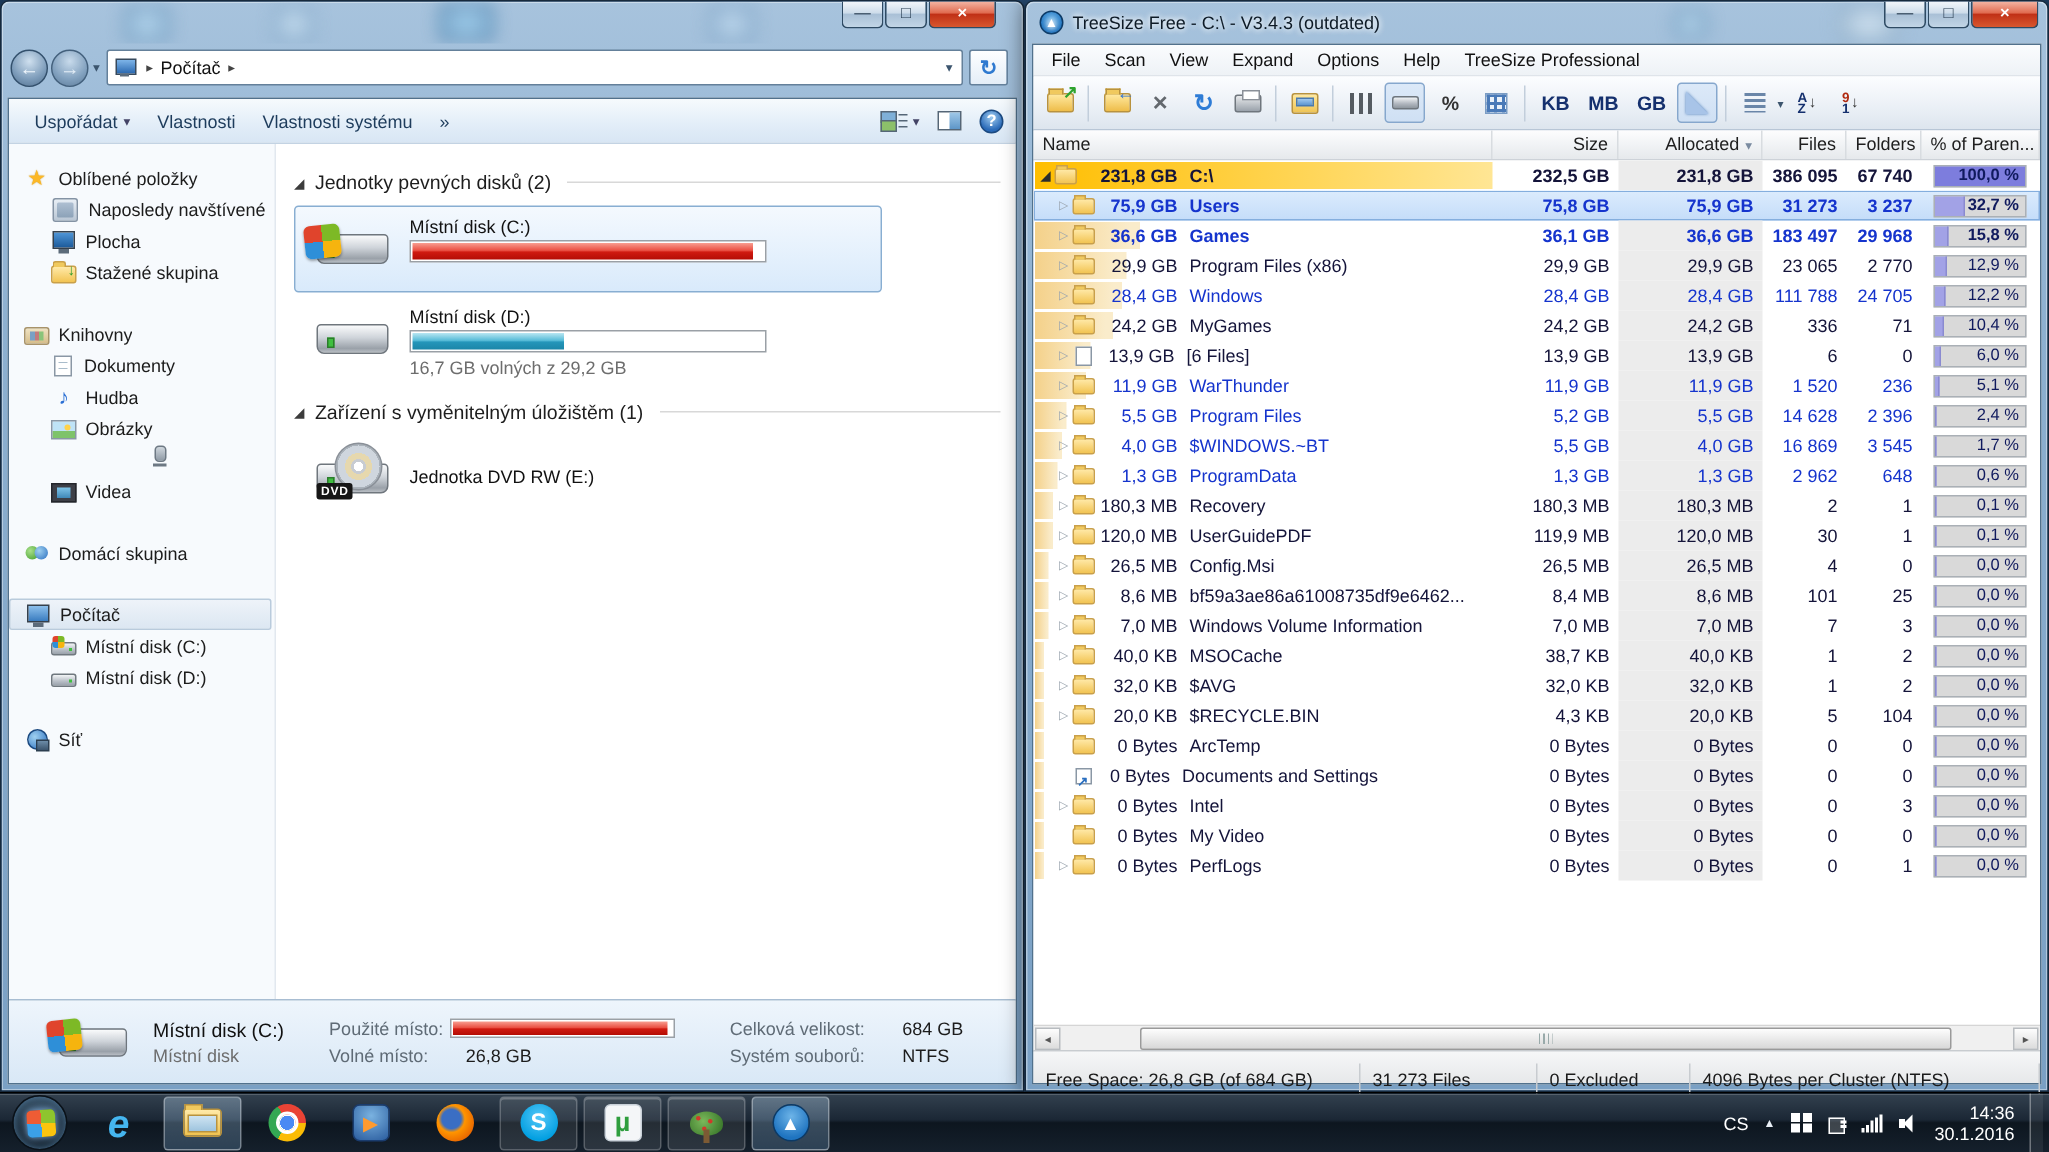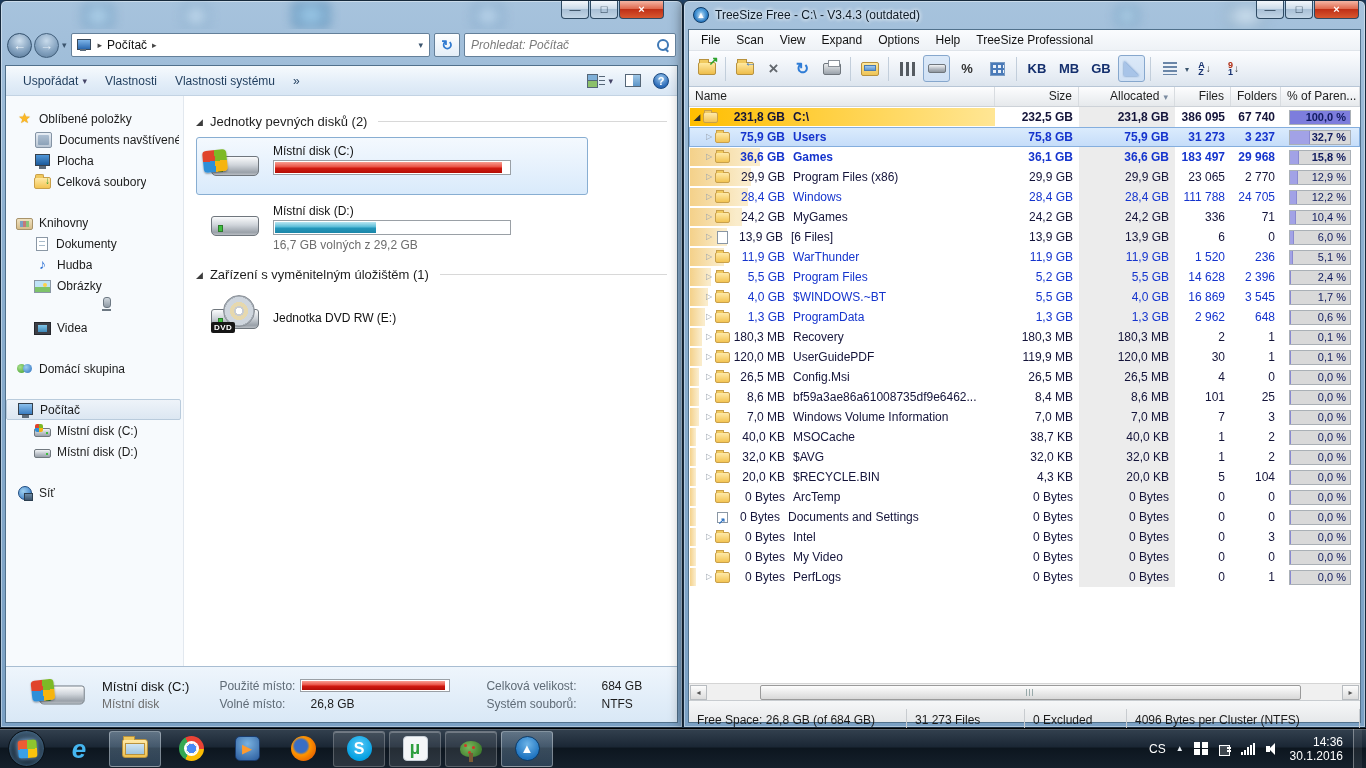--- a/index.html
+++ b/index.html
@@ -324,24 +324,20 @@
         </div>
       <span class="navcaret">▾</span>
       <div class="field addr">
         <span class="mini-pc"></span>
         <span class="crumb-sep">▸</span>
         <span class="crumb">Počítač</span>
         <span class="crumb-sep">▸</span>
         <span class="caret">▾</span>
       </div>
       <div class="refresh-btn">↻</div>
-      <div class="field search">
-        <span class="ph">Prohledat: Počítač</span>
-        <span class="mag"></span>
-      </div>
     </div>
     <div class="client">
       <div class="cmdbar">
         <div id="ex-toolbar" style="display:flex;align-items:center;">
             <div class="cmd-item">
               <span>Uspořádat</span>
               <span class="caret">▾</span>
             </div>
             <div class="cmd-item">
               <span>Vlastnosti</span>
@@ -365,29 +361,29 @@
         </div>
       </div>
       <div class="ex-body">
         <div class="sidebar" id="sb-items">
             <div class="sb-item" style="padding-left: 10px;">
               <span class="ic ic-star">★</span>
               <span class="sb-label">Oblíbené položky</span>
             </div>
             <div class="sb-item" style="padding-left: 28px;">
               <span class="ic ic-recent"></span>
-              <span class="sb-label">Documents navštívené</span>
+              <span class="sb-label">Naposledy navštívené</span>
             </div>
             <div class="sb-item" style="padding-left: 28px;">
               <span class="ic ic-desktop"></span>
               <span class="sb-label">Plocha</span>
             </div>
             <div class="sb-item" style="padding-left: 28px;">
               <span class="ic ic-downloads"></span>
-              <span class="sb-label">Celková soubory</span>
+              <span class="sb-label">Stažené skupina</span>
             </div>
             <div class="sb-item gap" style="padding-left: 10px;">
               <span class="ic ic-libraries"></span>
               <span class="sb-label">Knihovny</span>
             </div>
             <div class="sb-item" style="padding-left: 28px;">
               <span class="ic ic-documents"></span>
               <span class="sb-label">Dokumenty</span>
             </div>
             <div class="sb-item" style="padding-left: 28px;">

